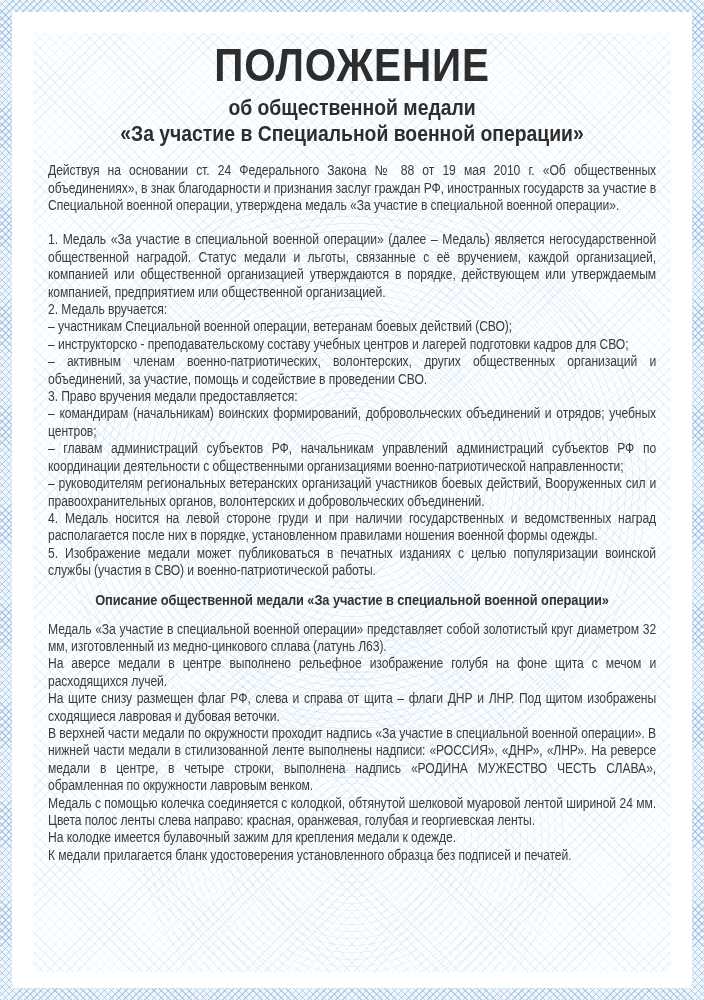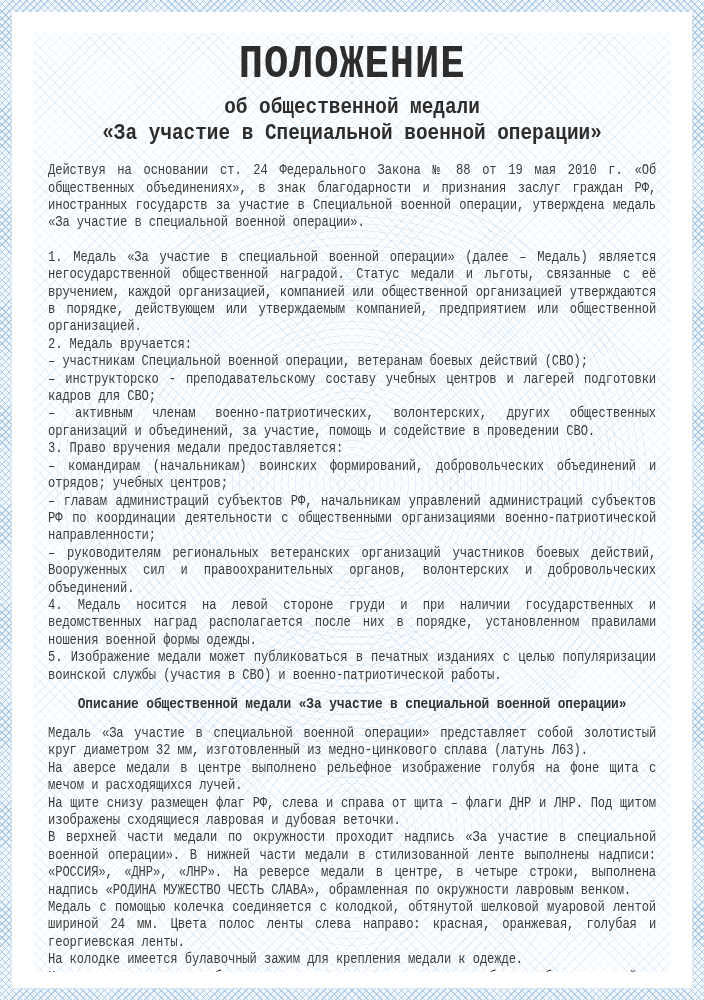--- a/index.html
+++ b/index.html
@@ -23,21 +23,20 @@
   .white-band { position:absolute; inset:12px; background:#ffffff; }
 
   
   .inner {
     position:absolute; left:33px; right:33px; top:33px; bottom:28px;
     background-color:#fcfeff;
     background-image:
       repeating-linear-gradient(45deg,  rgba(142,186,226,.16) 0 1px, transparent 1px 7px),
       repeating-linear-gradient(-45deg, rgba(142,186,226,.16) 0 1px, transparent 1px 7px);
     overflow:hidden;
-    font-family:Liberation Mono, monospace;
   }
 
   
   .watermark {
     position:absolute; border-radius:50%;
     background:repeating-radial-gradient(circle,
       rgba(122,172,218,.15) 0 1px, rgba(255,255,255,0) 1px 7px);
   }
   .wm-1 { width:600px; height:600px; left:50%; top:450px; transform:translate(-50%,-50%); }
   .wm-2 { width:430px; height:430px; left:50%; top:800px; transform:translate(-50%,-50%); opacity:.75; }

